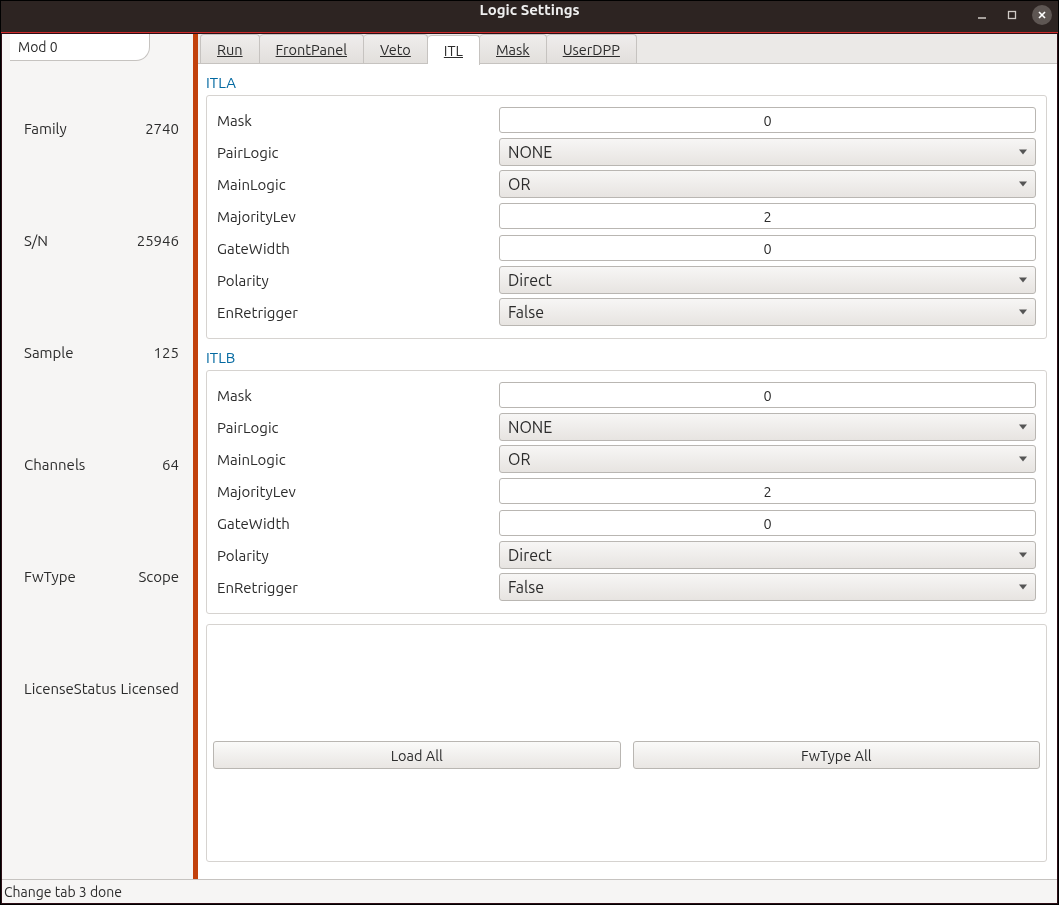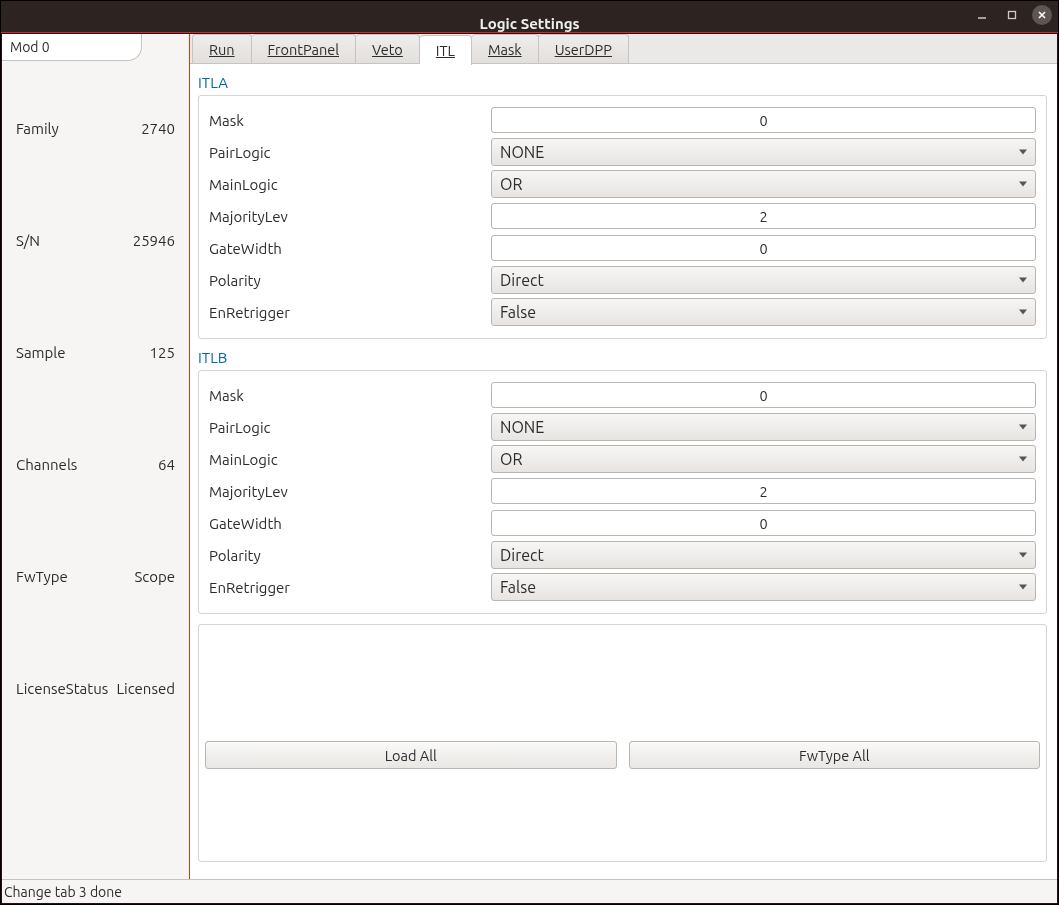--- a/index.html
+++ b/index.html
@@ -14,21 +14,21 @@
   .window {
     position: absolute;
     top: 0; left: 0; width: 1059px; height: 905px;
     background: #2d0e16;
     border: 1px solid #000;
   }
   .titlebar {
     height: 32px;
     background: #2d2422;
     display: flex;
-    align-items: flex-end;
+    align-items: flex-start;
     position: relative;
     border-bottom: 1px solid #cc2a2a;
   }
   .titlebar .title {
     flex: 1;
     text-align: center;
     color: #efefef;
     font-weight: bold;
     font-size: 15px;
   }
@@ -58,23 +58,24 @@
     display: flex;
     flex-direction: column;
   }
   .main-row {
     flex: 1;
     display: flex;
     min-height: 0;
   }
   .sidebar {
     width: 188px;
-    border-right: 1px solid #c2410c;
+    border-right: 5px solid #c2410c;
     display: flex;
     flex-direction: column;
+    margin-left: 8px;
   }
   .sidebar-tab-wrap {
     height: 28px;
     position: relative;
   }
   .sidebar-tab {
     position: absolute;
     top: 0; left: 0;
     height: 27px;
     width: 140px;

